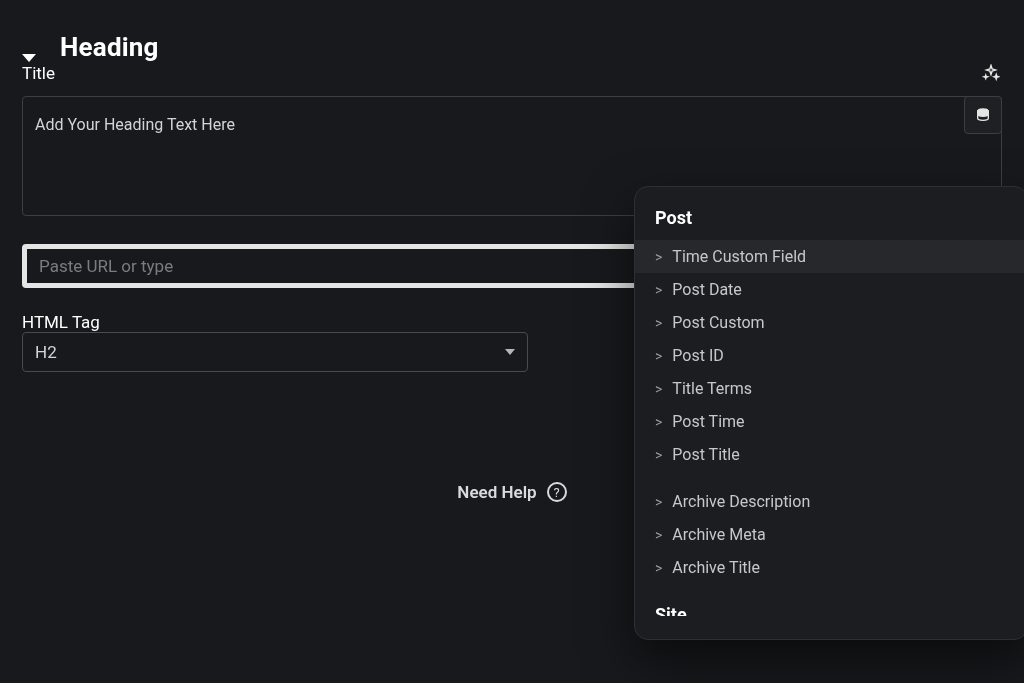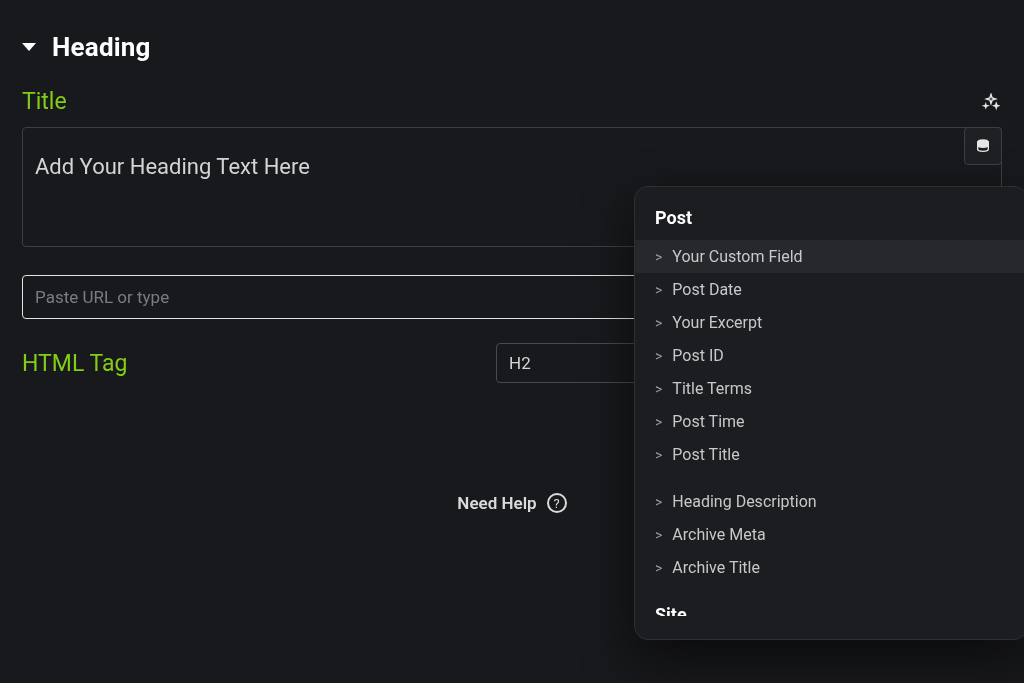--- a/index.html
+++ b/index.html
@@ -9,23 +9,22 @@
       background: #18191c;
       color: #e6e6e6;
       font-family: -apple-system, BlinkMacSystemFont, "Segoe UI", Roboto, Helvetica, Arial, sans-serif;
       padding: 32px 22px 0 22px;
       position: relative;
       overflow: hidden;
     }
 
     .section-header {
       display: flex;
-      align-items: center;
-      gap: 16px;
-      margin-bottom: 26px;
+      align-items: flex-end;
+      gap: 24px;
     }
     .section-header .caret {
       width: 0; height: 0;
       border-left: 7px solid transparent;
       border-right: 7px solid transparent;
       border-top: 8px solid #fff;
     }
     .section-header h2 {
       font-size: 26px;
       font-weight: 700;
@@ -34,36 +33,36 @@
     }
 
     .field { margin-bottom: 24px; position: relative; }
     .field-header {
       display: flex;
       align-items: center;
       justify-content: space-between;
       margin-bottom: 12px;
     }
     .label {
-      font-size: 23px;
-      color: #84cc16;
+      font-size: 17px;
+      color: #ffffff;
     }
 
     .title-box {
       position: relative;
     }
     .title-textarea {
       width: 100%;
       height: 120px;
       background: transparent;
       border: 1px solid #3c3e44;
       border-radius: 4px;
       color: #d3d4d6;
-      font-size: 22px;
-      padding: 26px 52px 14px 12px;
+      font-size: 16px;
+      padding: 18px 52px 14px 12px;
       resize: none;
       outline: none;
       font-family: inherit;
     }
     .db-btn {
       position: absolute;
       right: 0;
       top: 0;
       width: 38px;
       height: 38px;
@@ -79,34 +78,35 @@
     .sparkle-btn {
       width: 22px; height: 22px;
       display: flex; align-items: center; justify-content: center;
       cursor: pointer;
     }
 
     .link-input {
       width: 100%;
       height: 44px;
       background: transparent;
-      border: 1px solid #e5e5e5;
+      border: 5px solid #e5e5e5;
       border-radius: 4px;
       color: #e6e6e6;
       font-size: 17px;
       padding: 0 12px;
       outline: none;
       font-family: inherit;
     }
     .link-input::placeholder { color: #7a7c80; }
 
     .row {
       display: flex;
-      align-items: center;
+      align-items: flex-start;
       justify-content: space-between;
+      flex-direction: column;
     }
     .select-wrap {
       width: 506px;
       position: relative;
     }
     .select-ctl {
       width: 100%;
       height: 40px;
       border: 1px solid #49494e;
       border-radius: 4px;
@@ -227,29 +227,29 @@
 <div class="help">
   <span class="help-text">Need Help</span>
   <span class="help-icon">?</span>
 </div>
 
 <div class="panel">
 
   <div class="panel-group-title">Post</div>
   <div class="panel-item hovered">
       <span class="chev">&gt;</span>
-      <span>Your Custom Field</span>
+      <span>Time Custom Field</span>
     </div>
   <div class="panel-item">
       <span class="chev">&gt;</span>
       <span>Post Date</span>
     </div>
   <div class="panel-item">
       <span class="chev">&gt;</span>
-      <span>Your Excerpt</span>
+      <span>Post Custom</span>
     </div>
   <div class="panel-item">
       <span class="chev">&gt;</span>
       <span>Post ID</span>
     </div>
   <div class="panel-item">
       <span class="chev">&gt;</span>
       <span>Title Terms</span>
     </div>
   <div class="panel-item">
@@ -257,21 +257,21 @@
       <span>Post Time</span>
     </div>
   <div class="panel-item">
       <span class="chev">&gt;</span>
       <span>Post Title</span>
     </div>
   <div class="panel-spacer"></div>
 
   <div class="panel-item">
       <span class="chev">&gt;</span>
-      <span>Heading Description</span>
+      <span>Archive Description</span>
     </div>
   <div class="panel-item">
       <span class="chev">&gt;</span>
       <span>Archive Meta</span>
     </div>
   <div class="panel-item">
       <span class="chev">&gt;</span>
       <span>Archive Title</span>
     </div>
   <div class="panel-spacer"></div>

